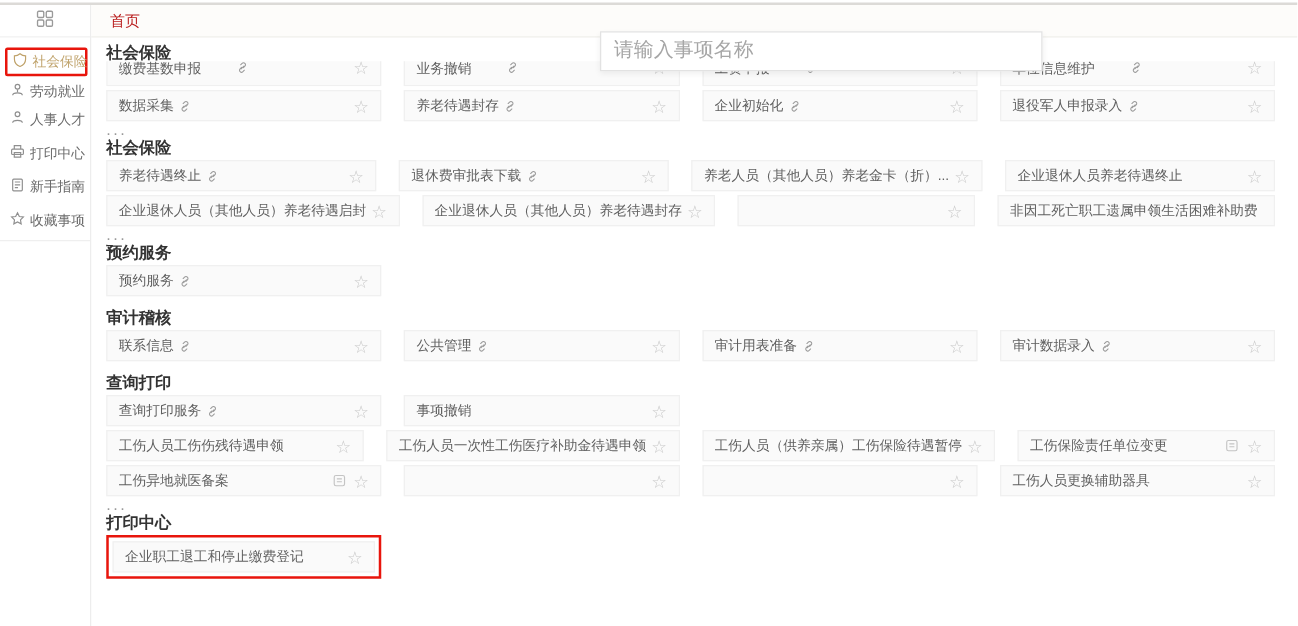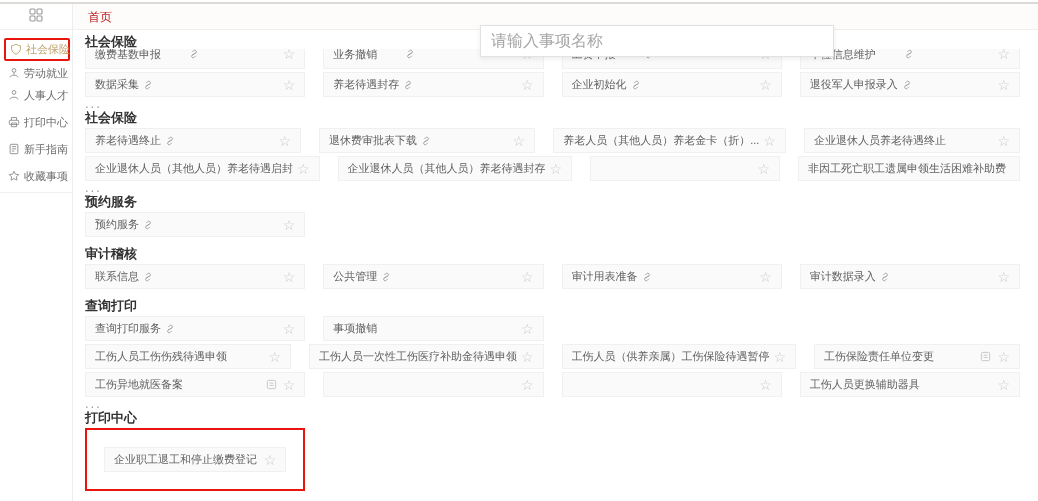--- a/index.html
+++ b/index.html
@@ -41,21 +41,21 @@
   .clip-row{height:20px;overflow:hidden;}
   .clip-row .grid{margin-top:-10px;}
   .clip-row .card{height:30px;gap:24px;}
   .card{height:25px;background:#fafafa;border:1px solid #f0f0f0;box-sizing:border-box;
         display:flex;align-items:center;padding:0 9px;cursor:pointer;}
   .lbl{color:#5f5f5f;font-size:11px;white-space:nowrap;overflow:hidden;min-width:0;flex:0 1 auto;}
   .link-ic{margin-left:4px;display:flex;flex:none;}
   .spacer{flex:1 0 4px;}
   .doc-ic{margin-right:6px;display:flex;flex:none;}
   .star{color:#c9c9c9;font-size:14px;line-height:1;flex:none;}
-  .red-frame{border:2px solid #e8150c;padding:17px;}
+  .red-frame{border:2px solid #e8150c;padding:3px;}
 </style>
 </head>
 <body>
 
 <div class="top-line"></div>
 
 <div class="sidebar">
   <div class="side-head">
     <span>
       <svg width="14" height="14" viewBox="0 0 14 14">

